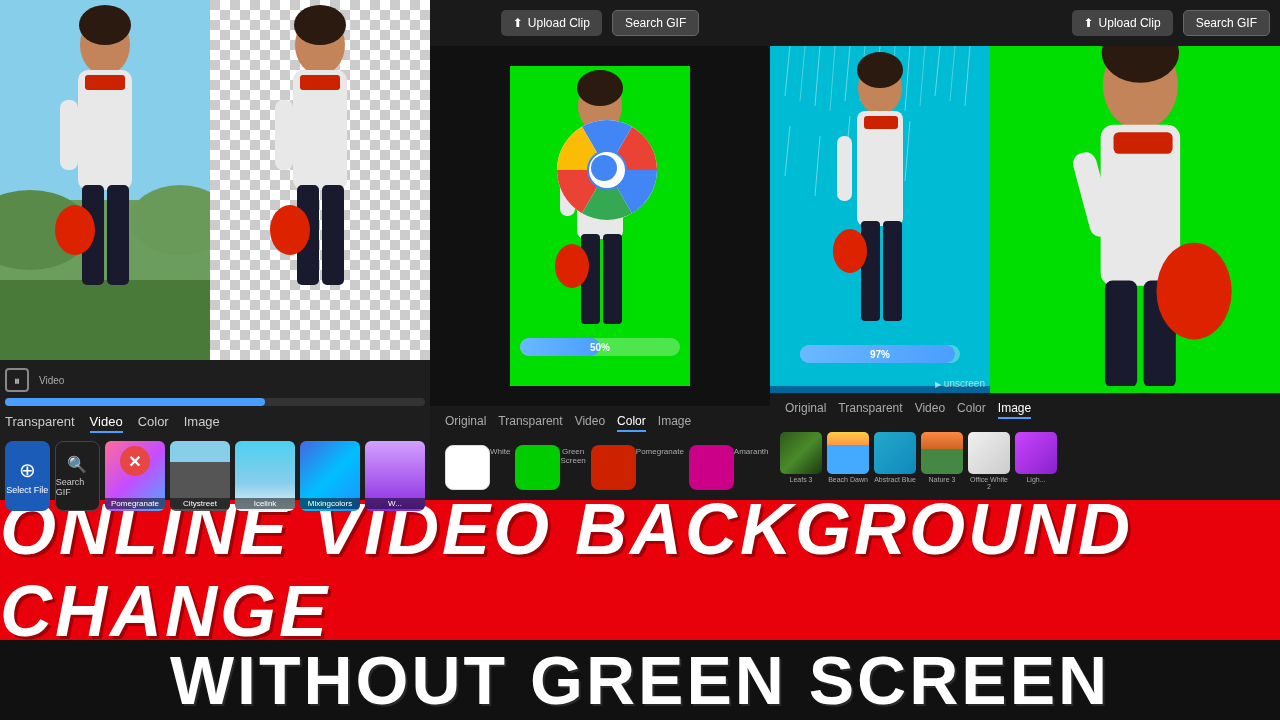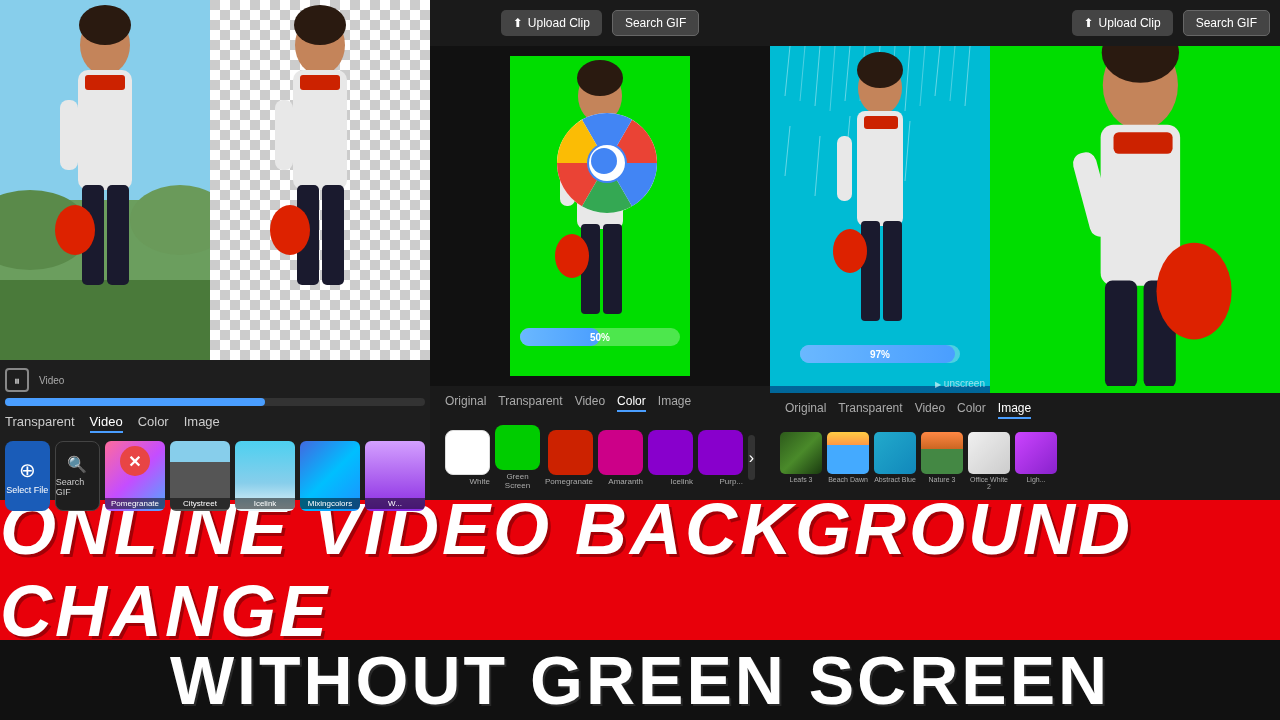--- a/index.html
+++ b/index.html
@@ -312,22 +312,22 @@
 
     .swatch-label {
       font-size: 8px;
       color: #aaa;
       text-align: center;
       margin-top: 2px;
     }
 
     .swatch-wrapper {
       display: flex;
-      flex-direction: column;
-      align-items: flex-end;
+      flex-direction: row;
+      align-items: flex-start;
     }
 
     .more-btn {
       width: 25px;
       height: 45px;
       background: #333;
       border-radius: 5px;
       display: flex;
       align-items: center;
       justify-content: center;

